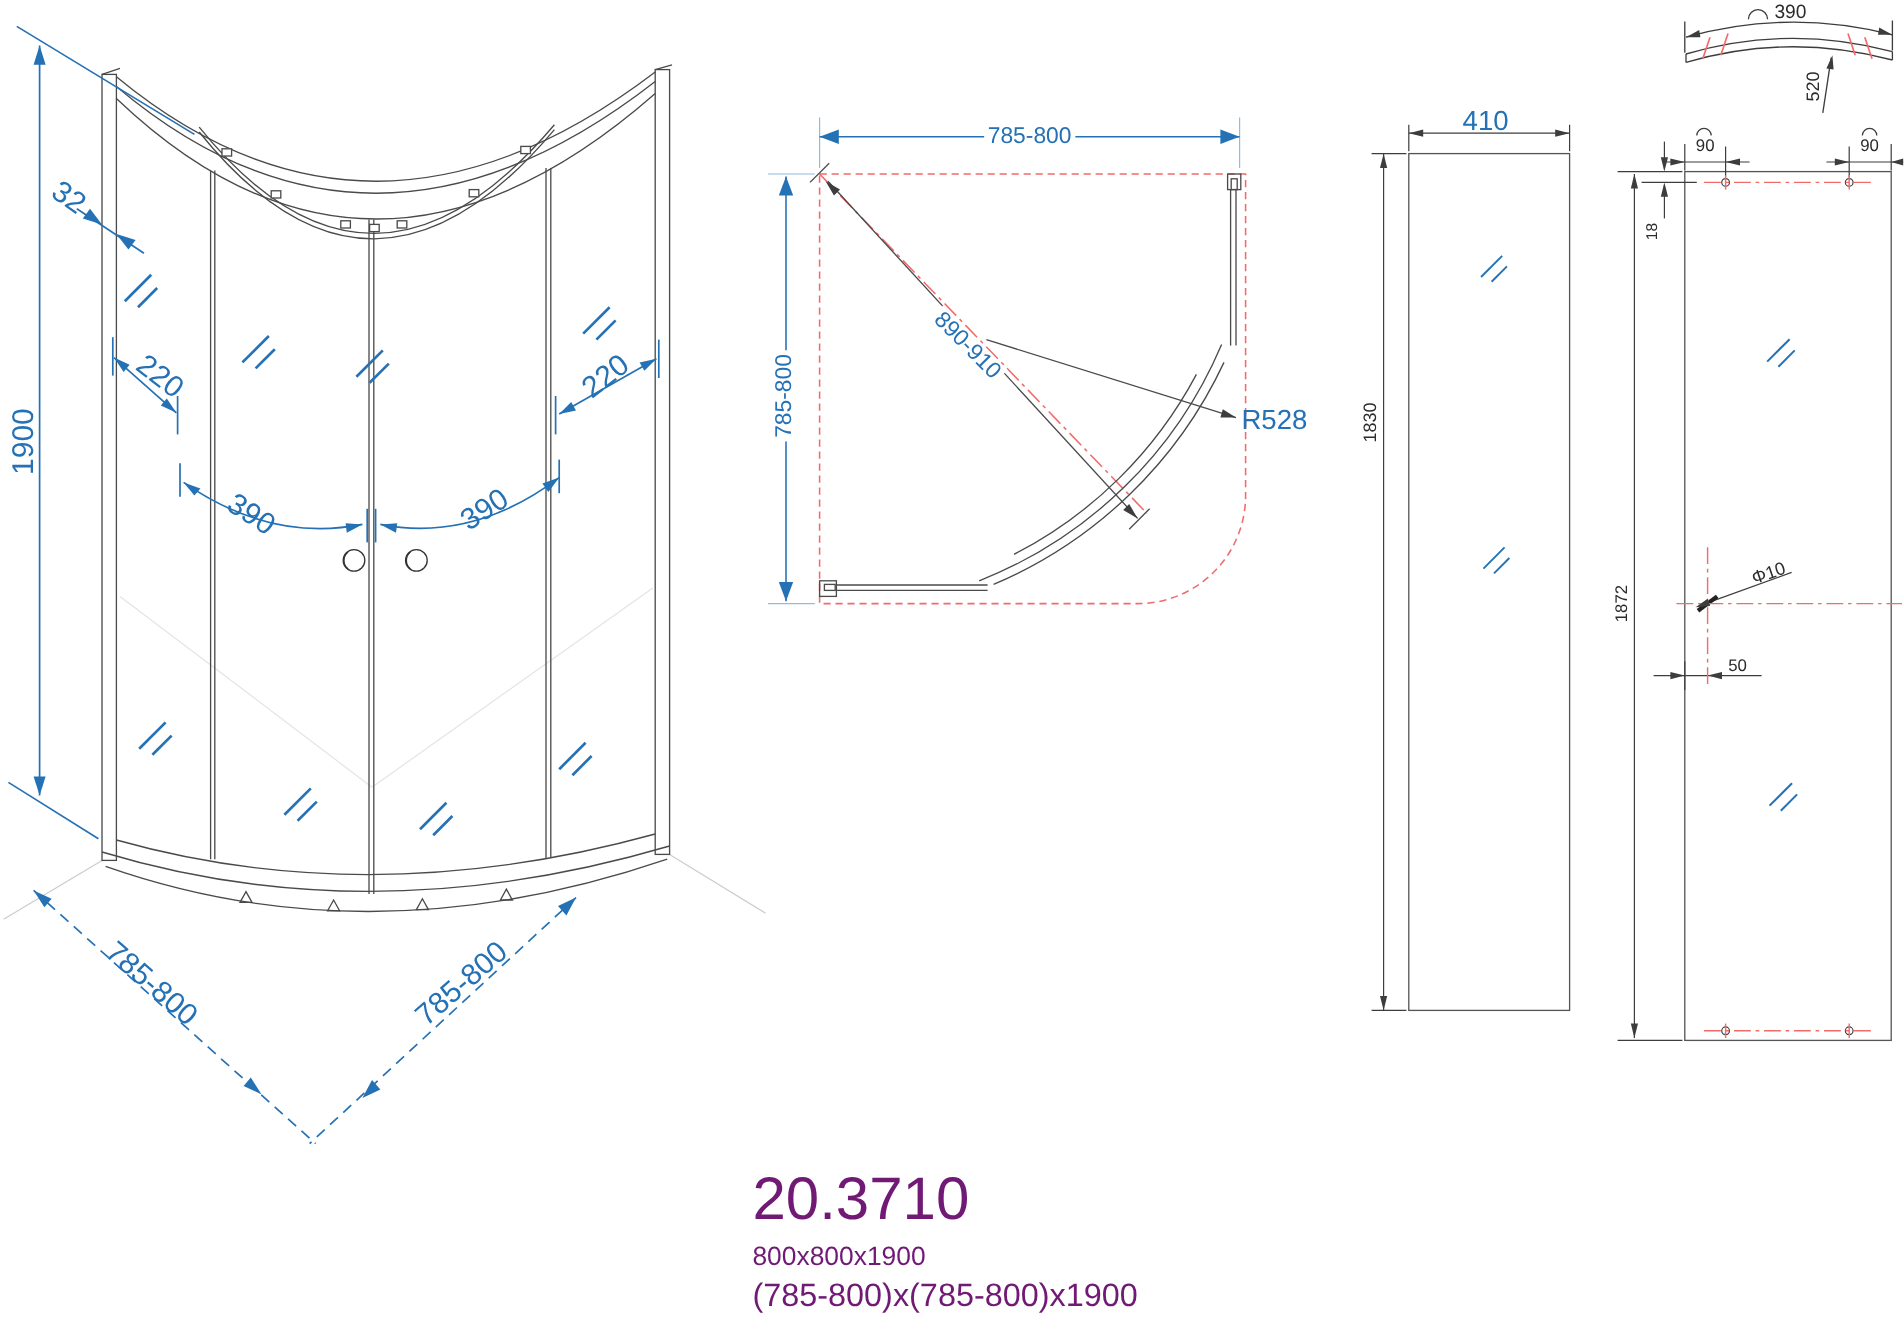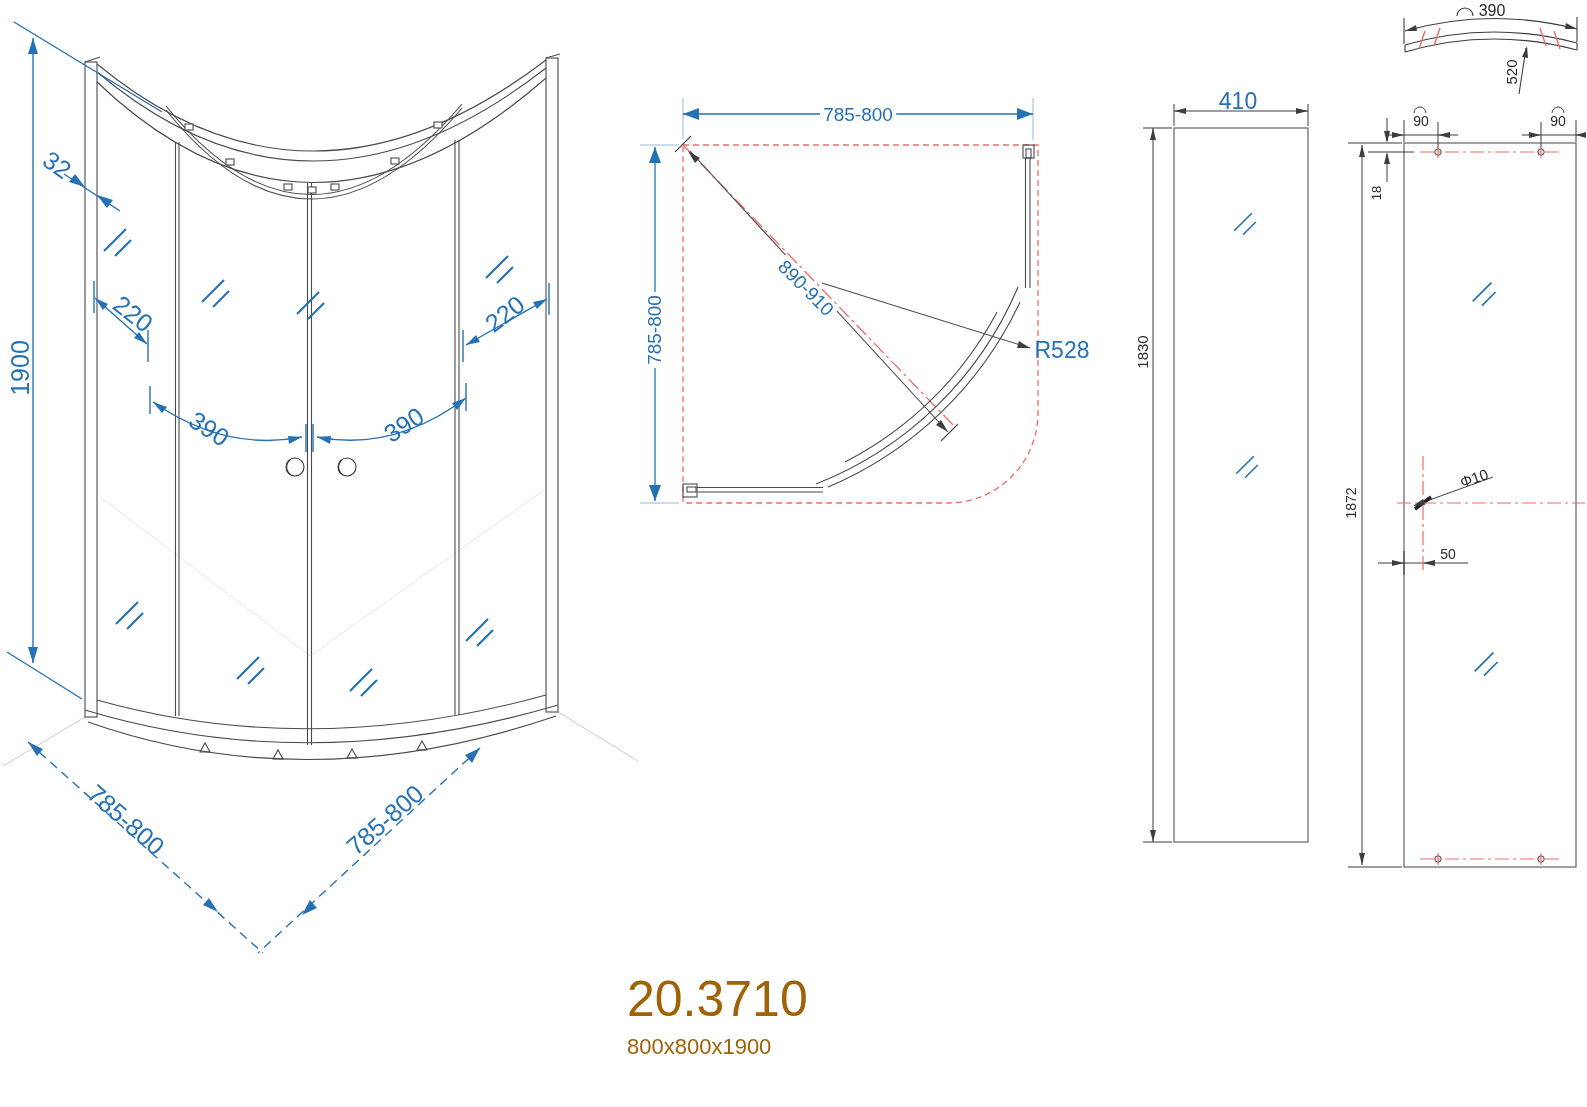--- a/index.html
+++ b/index.html
@@ -3,21 +3,21 @@
 <meta charset="utf-8">
 <style>
   html,body{margin:0;padding:0;background:#fff;}
   .stage{position:relative;width:1587px;height:1107px;background:#fff;overflow:hidden;
          font-family:"Liberation Sans",sans-serif;}
   .stage svg{position:absolute;}
   .dim{position:absolute;color:#2471b5;white-space:nowrap;line-height:1;
        transform:translate(-50%,-50%) rotate(var(--r,0deg));}
   .dim.dark{color:#2b2b2b;}
   .dim.bg{background:#fff;padding:0 3px;}
-  .prod{position:absolute;color:#a16207;white-space:nowrap;}
+  .prod{position:absolute;color:#701a75;white-space:nowrap;}
 </style>
 </head>
 <body>
 
 <div class="stage">
 
   <svg style="left:0;top:0" width="660" height="960" viewBox="0 0 660 960">
 
     <g stroke="#e4e4e4" fill="none" stroke-width="1">
       <line x1="100" y1="497" x2="310" y2="656"></line>
@@ -324,14 +324,15 @@
   <span class="dim dark" style="left:1511px;top:72px;--r:-90deg;font-size:15px">520</span>
   <span class="dim dark" style="left:1421px;top:121px;font-size:14px">90</span>
   <span class="dim dark" style="left:1558px;top:121px;font-size:14px">90</span>
   <span class="dim dark" style="left:1376px;top:193px;--r:-90deg;font-size:13px">18</span>
   <span class="dim dark" style="left:1351px;top:503px;--r:-90deg;font-size:14px">1872</span>
   <span class="dim dark" style="left:1474px;top:478px;--r:-19deg;font-size:15px">Φ10</span>
   <span class="dim dark" style="left:1448px;top:554px;font-size:14px">50</span>
 
   <div class="prod" style="left:627px;top:970px;font-size:50px">20.3710</div>
   <div class="prod" style="left:627px;top:1034px;font-size:22px">800x800x1900</div>
+  <div class="prod" style="left:627px;top:1064px;font-size:27px">(785-800)x(785-800)x1900</div>
 
 </div>
 
 </body></html>

